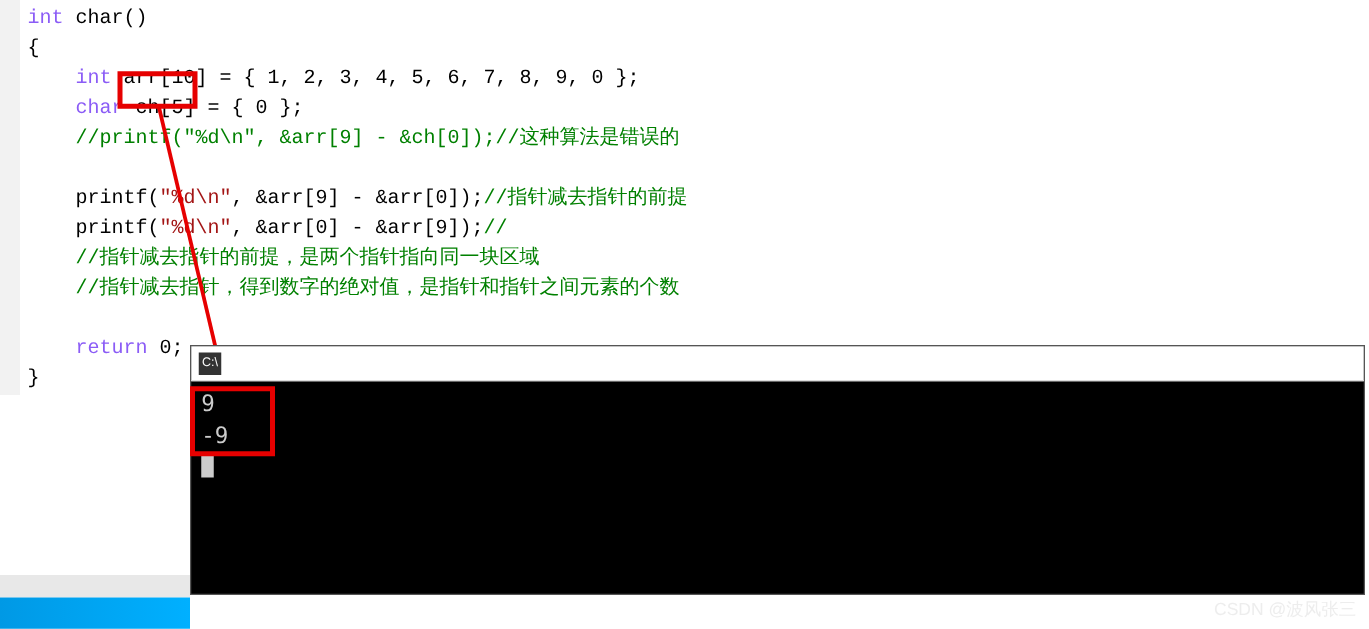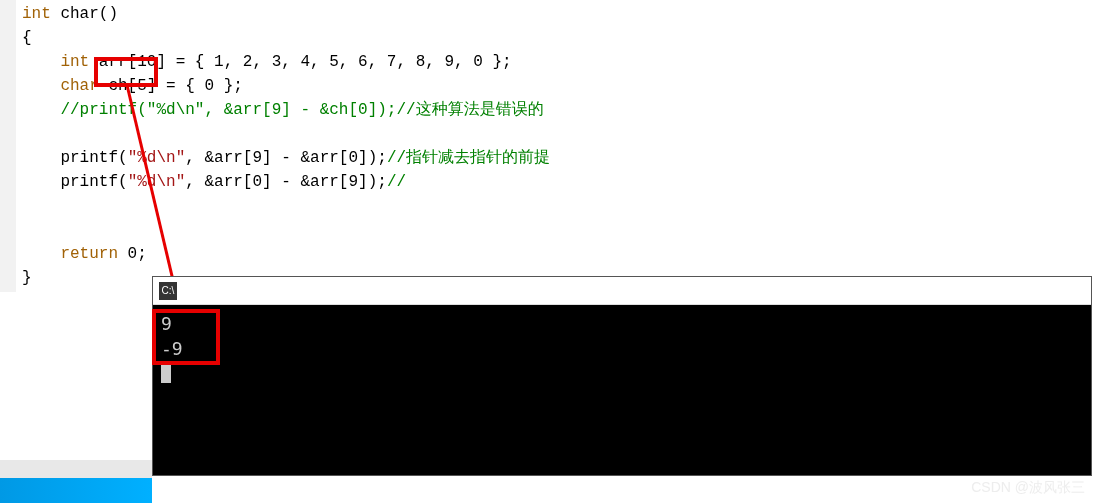--- a/index.html
+++ b/index.html
@@ -13,21 +13,21 @@
       overflow: hidden;
     }
     .code-area {
       background: #fff;
       padding: 2px 6px;
       line-height: 1.5;
       position: relative;
       border-left: 16px solid #f2f2f2;
     }
     .line { white-space: pre; height: 24px; }
-    .kw { color: #a16207; }
+    .kw { color: #8b5cf6; }
     .str { color: #a31515; }
     .comment { color: #008000; }
     
     .highlight-box1 {
       position: absolute;
       top: 57px;
       left: 94px;
       width: 64px;
       height: 30px;
       border: 4px solid #e60000;
@@ -127,21 +127,22 @@
 
 <div class="code-area">
   <div class="line"><span class="kw">int</span><span> char()</span></div>
   <div class="line"><span>{</span></div>
   <div class="line"><span>    </span><span class="kw">int</span><span> arr</span><span>[10]</span><span> = { 1, 2, 3, 4, 5, 6, 7, 8, 9, 0 };</span></div>
   <div class="line"><span>    </span><span class="kw">char</span><span> ch[5] = { 0 };</span></div>
   <div class="line"><span>    </span><span class="comment">//printf("%d\n", &amp;arr[9] - &amp;ch[0]);//这种算法是错误的</span></div>
   <div class="line"><span></span></div>
   <div class="line"><span>    </span><span>printf(</span><span class="str">"%d\n"</span><span>, &amp;arr[9] - &amp;arr[0]);</span><span class="comment">//指针减去指针的前提</span></div>
   <div class="line"><span>    </span><span>printf(</span><span class="str">"%d\n"</span><span>, &amp;arr[0] - &amp;arr[9]);</span><span class="comment">//</span></div>
-  <div class="line"><span>    </span></div>
+  <div class="line"><span>    </span><span class="comment">//指针减去指针的前提，是两个指针指向同一块区域</span></div>
+  <div class="line"><span>    </span><span class="comment">//指针减去指针，得到数字的绝对值，是指针和指针之间元素的个数</span></div>
   <div class="line"><span></span></div>
   <div class="line"><span>    </span><span class="kw">return</span><span> 0;</span></div>
   <div class="line"><span>}</span></div>
 </div>
 
 <div class="highlight-box1"></div>
 
 <svg class="arrow-svg" width="80" height="240">
   <defs>
     <marker id="arrowhead" markerWidth="10" markerHeight="8" refX="9" refY="4" orient="auto">

